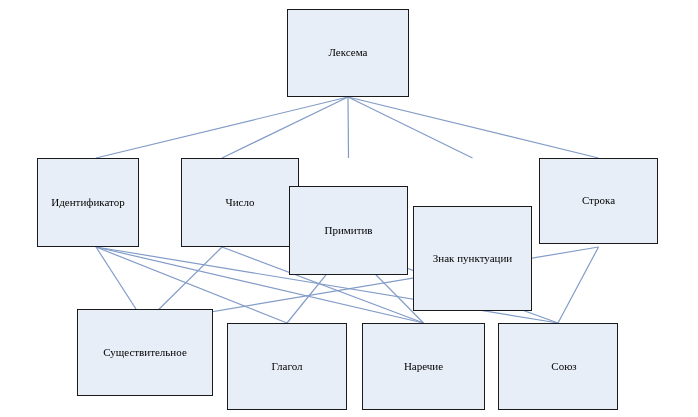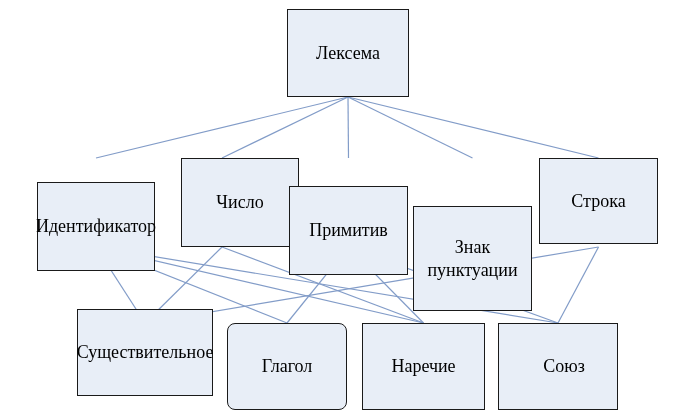--- a/index.html
+++ b/index.html
@@ -19,21 +19,21 @@
   }
   .node {
     position: absolute;
     box-sizing: border-box;
     background: #e8eef7;
     border: 1.5px solid #1a1a1a;
     display: flex;
     align-items: center;
     justify-content: center;
     text-align: center;
-    font-size: 18px;
+    font-size: 11px;
     line-height: 1.25;
     color: #000000;
     padding: 2px 3px;
   }
 </style>
 </head>
 <body>
 
 <div class="canvas">
   <svg class="edges" xmlns="http://www.w3.org/2000/svg" viewBox="0 0 698 417">
@@ -51,39 +51,39 @@
       <line x1="348.5" y1="247" x2="287" y2="323" stroke="#829cc8" stroke-width="1.2"></line>
       <line x1="348.5" y1="247" x2="423.5" y2="323" stroke="#829cc8" stroke-width="1.2"></line>
       <line x1="348.5" y1="247" x2="558" y2="323" stroke="#829cc8" stroke-width="1.2"></line>
       <line x1="598.5" y1="247" x2="145" y2="323" stroke="#829cc8" stroke-width="1.2"></line>
       <line x1="598.5" y1="247" x2="558" y2="323" stroke="#829cc8" stroke-width="1.2"></line>
     </svg>
   <div>
       <div class="node" style="left: 287px; top: 9px; width: 122px; height: 88px;">
         <span>Лексема</span>
       </div>
-      <div class="node" style="left: 37px; top: 158px; width: 118px; height: 89px; margin-top: 24px;">
+      <div class="node" style="left: 37px; top: 158px; width: 102px; height: 89px;">
         <span>Идентификатор</span>
       </div>
       <div class="node" style="left: 181px; top: 158px; width: 118px; height: 89px;">
         <span>Число</span>
       </div>
       <div class="node" style="left: 289px; top: 158px; width: 119px; height: 89px; margin-top: 28px;">
         <span>Примитив</span>
       </div>
       <div class="node" style="left: 413px; top: 158px; width: 119px; height: 105px; margin-top: 48px;">
         <span>Знак пунктуации</span>
       </div>
       <div class="node" style="left: 539px; top: 158px; width: 119px; height: 86px;">
         <span>Строка</span>
       </div>
       <div class="node" style="left: 77px; top: 309px; width: 136px; height: 87px;">
         <span>Существительное</span>
       </div>
-      <div class="node" style="left: 227px; top: 323px; width: 120px; height: 87px; border-radius: 8px;">
+      <div class="node" style="left: 227px; top: 323px; width: 120px; height: 87px;">
         <span>Глагол</span>
       </div>
       <div class="node" style="left: 362px; top: 323px; width: 123px; height: 87px;">
         <span>Наречие</span>
       </div>
       <div class="node" style="left: 498px; top: 323px; width: 120px; height: 87px; padding-left: 15px;">
         <span>Союз</span>
       </div>
     </div>
 </div>

